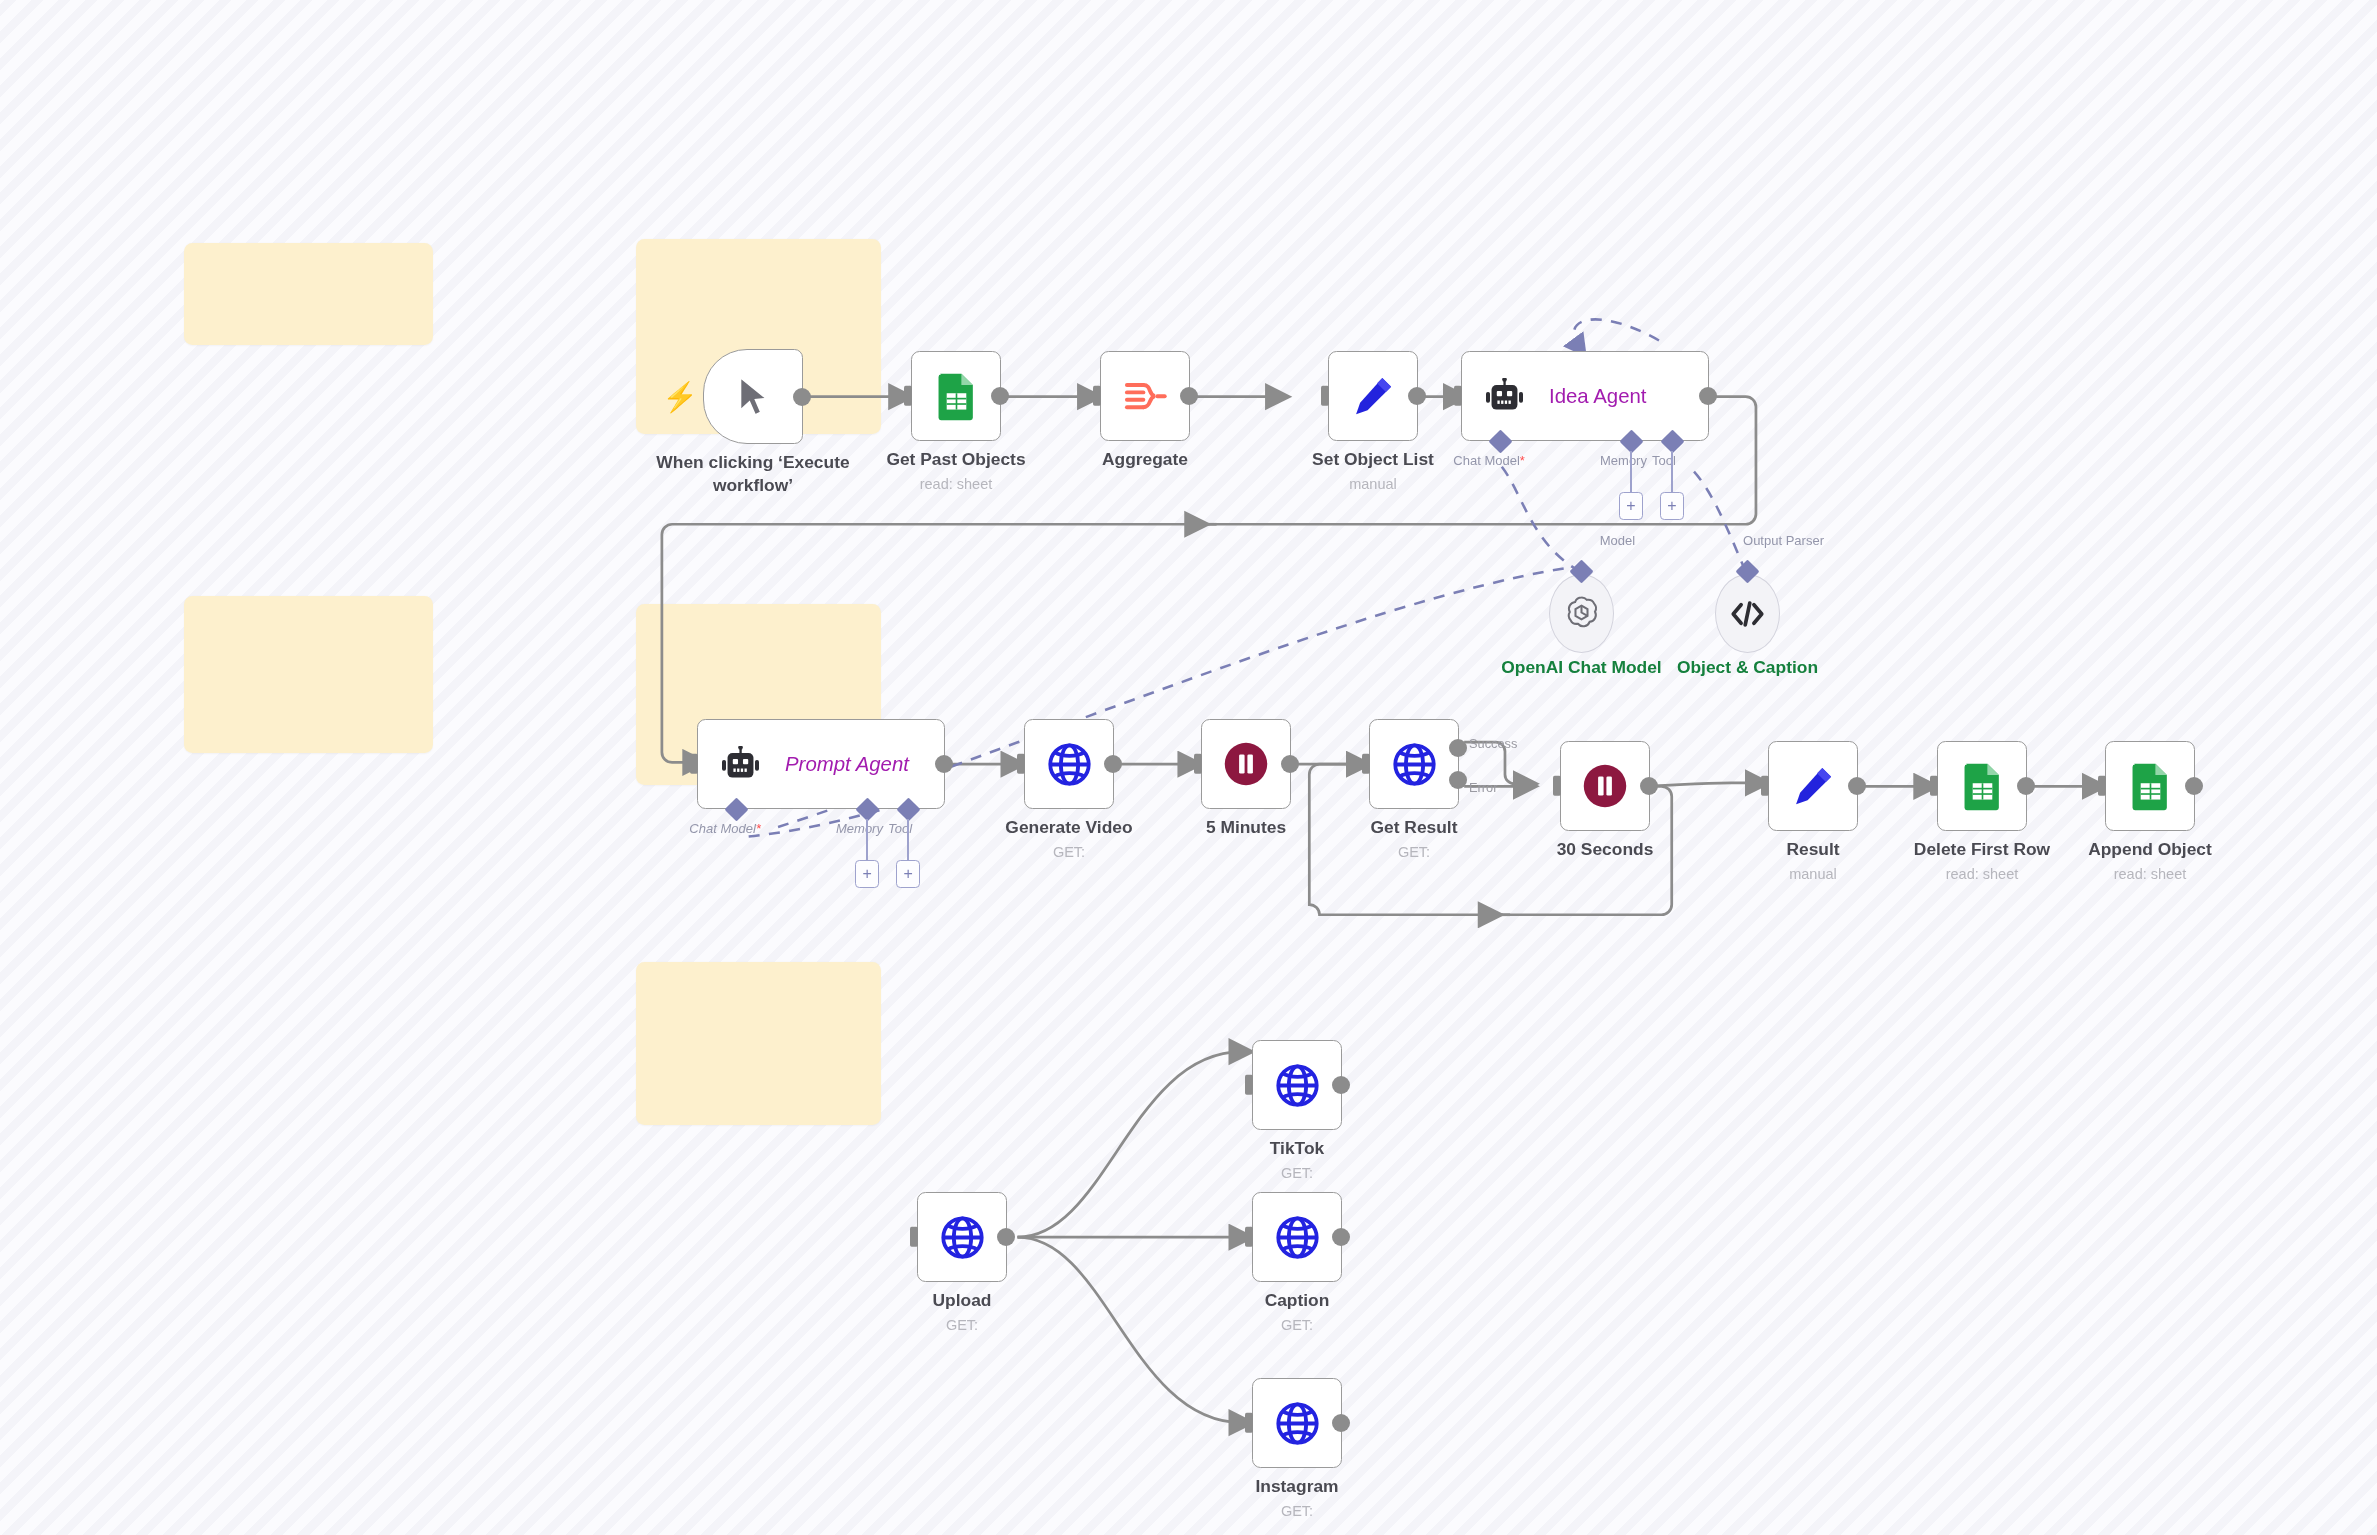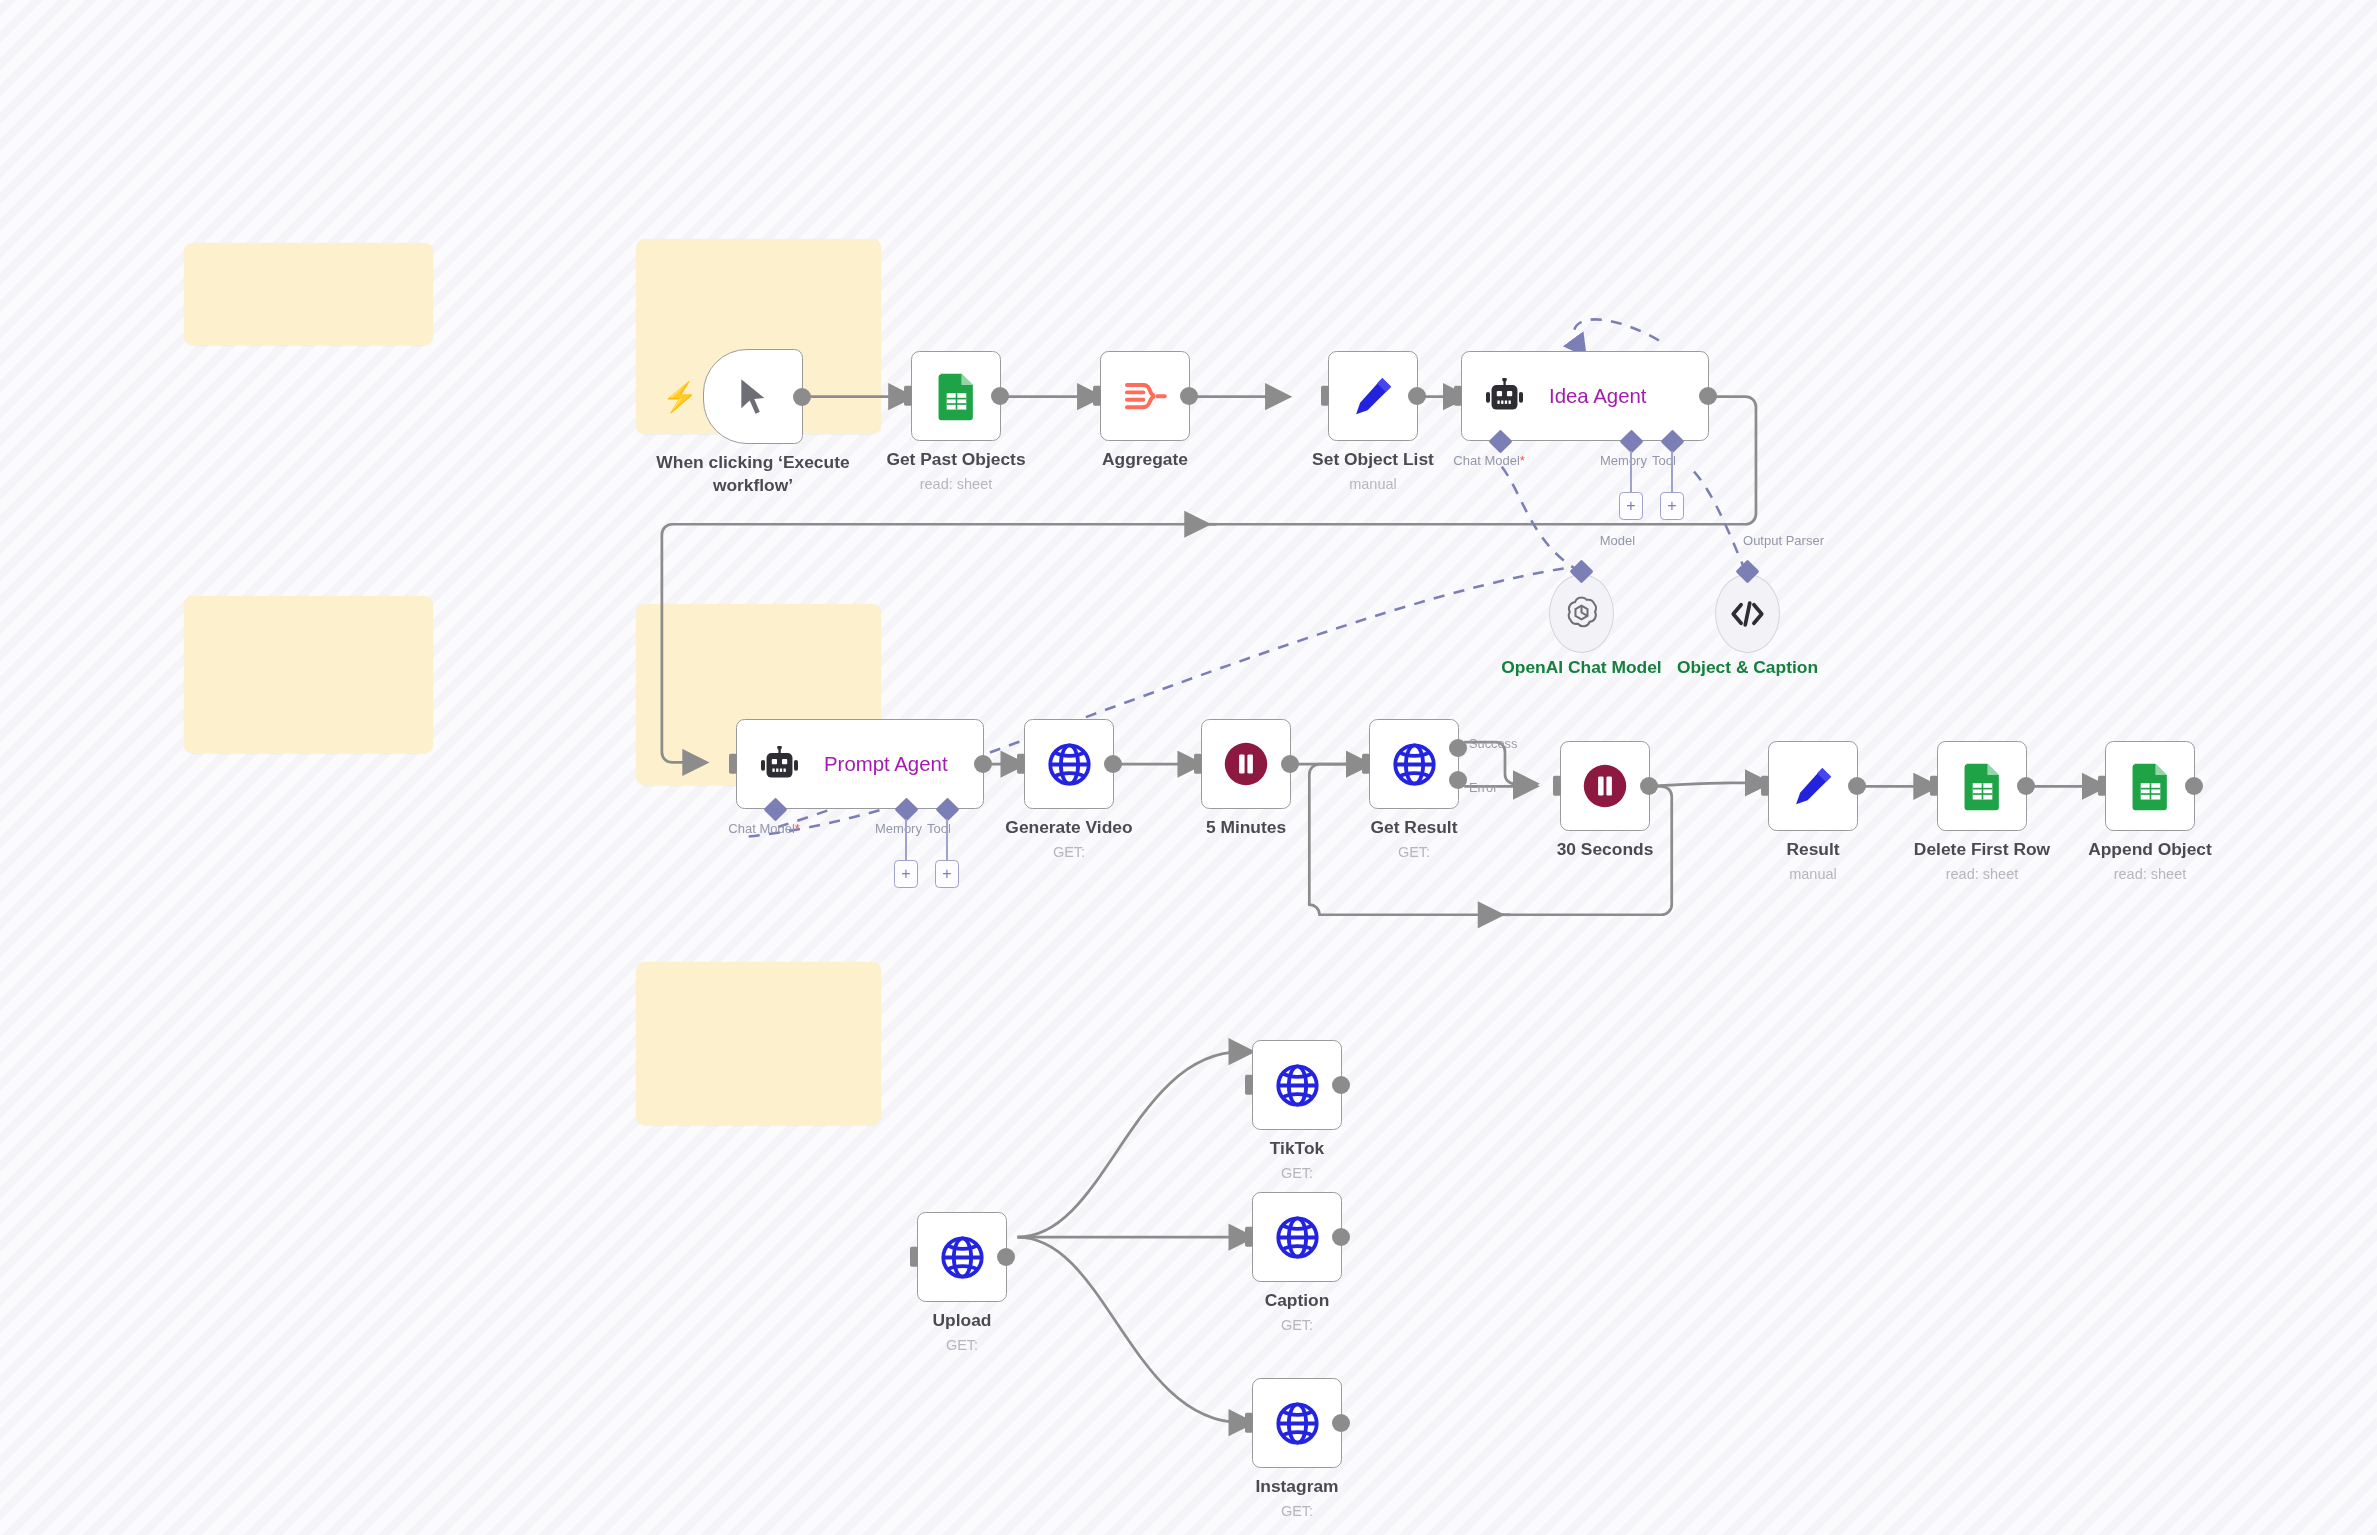--- a/index.html
+++ b/index.html
@@ -315,21 +315,21 @@
         <g stroke="#2d2d33" stroke-width="2.6" fill="none" stroke-linecap="round" stroke-linejoin="round">
           <path d="M8.5 4.5 L3 11 L8.5 17.5"></path>
           <path d="M17.5 4.5 L23 11 L17.5 17.5"></path>
           <line x1="14.6" y1="3.4" x2="11.4" y2="18.6"></line>
         </g>
       </svg>
     </div>
     <div class="subnode-label">Object &amp; Caption</div>
   </div>
 
-  <div class="node" style="left:736px;top:719px;">
+  <div class="node" style="left:697px;top:719px;font-style:italic;">
     <div class="node-box wide">
       <div class="port-in"></div>
       <svg width="41" height="37" viewBox="0 0 26 24">
         <rect x="1" y="9" width="2.6" height="7" rx="1.2" fill="#2d2d33"></rect>
         <rect x="22.4" y="9" width="2.6" height="7" rx="1.2" fill="#2d2d33"></rect>
         <rect x="4.6" y="4.5" width="16.8" height="16" rx="3.2" fill="#2d2d33"></rect>
         <rect x="12.3" y="0.6" width="1.5" height="4" fill="#2d2d33"></rect>
         <circle cx="13" cy="1" r="1.5" fill="#2d2d33"></circle>
         <rect x="8" y="8.4" width="3.4" height="3.4" rx="0.6" fill="#ffffff"></rect>
         <rect x="14.6" y="8.4" width="3.4" height="3.4" rx="0.6" fill="#ffffff"></rect>
@@ -469,21 +469,21 @@
           <line x1="7" y1="19.6" x2="19" y2="19.6"></line>
           <line x1="13" y1="13" x2="13" y2="23"></line>
         </g>
       </svg>
       <div class="port-out"></div>
     </div>
     <div class="node-label">Append Object</div>
     <div class="node-sub" style="top:125px;">read: sheet</div>
   </div>
 
-  <div class="node" style="left:917px;top:1192px;margin-top:20px;">
+  <div class="node" style="left:917px;top:1192px;">
     <div class="node-box">
       <div class="port-in"></div>
       <svg width="49" height="49" viewBox="0 0 26 26">
         <g stroke="#2323e0" stroke-width="2" fill="none">
           <circle cx="13" cy="13" r="10.2"></circle>
           <ellipse cx="13" cy="13" rx="4.6" ry="10.2"></ellipse>
           <line x1="2.8" y1="13" x2="23.2" y2="13"></line>
           <path d="M5 6.6 C 9 9, 17 9, 21 6.6"></path>
           <path d="M5 19.4 C 9 17, 17 17, 21 19.4"></path>
         </g>

